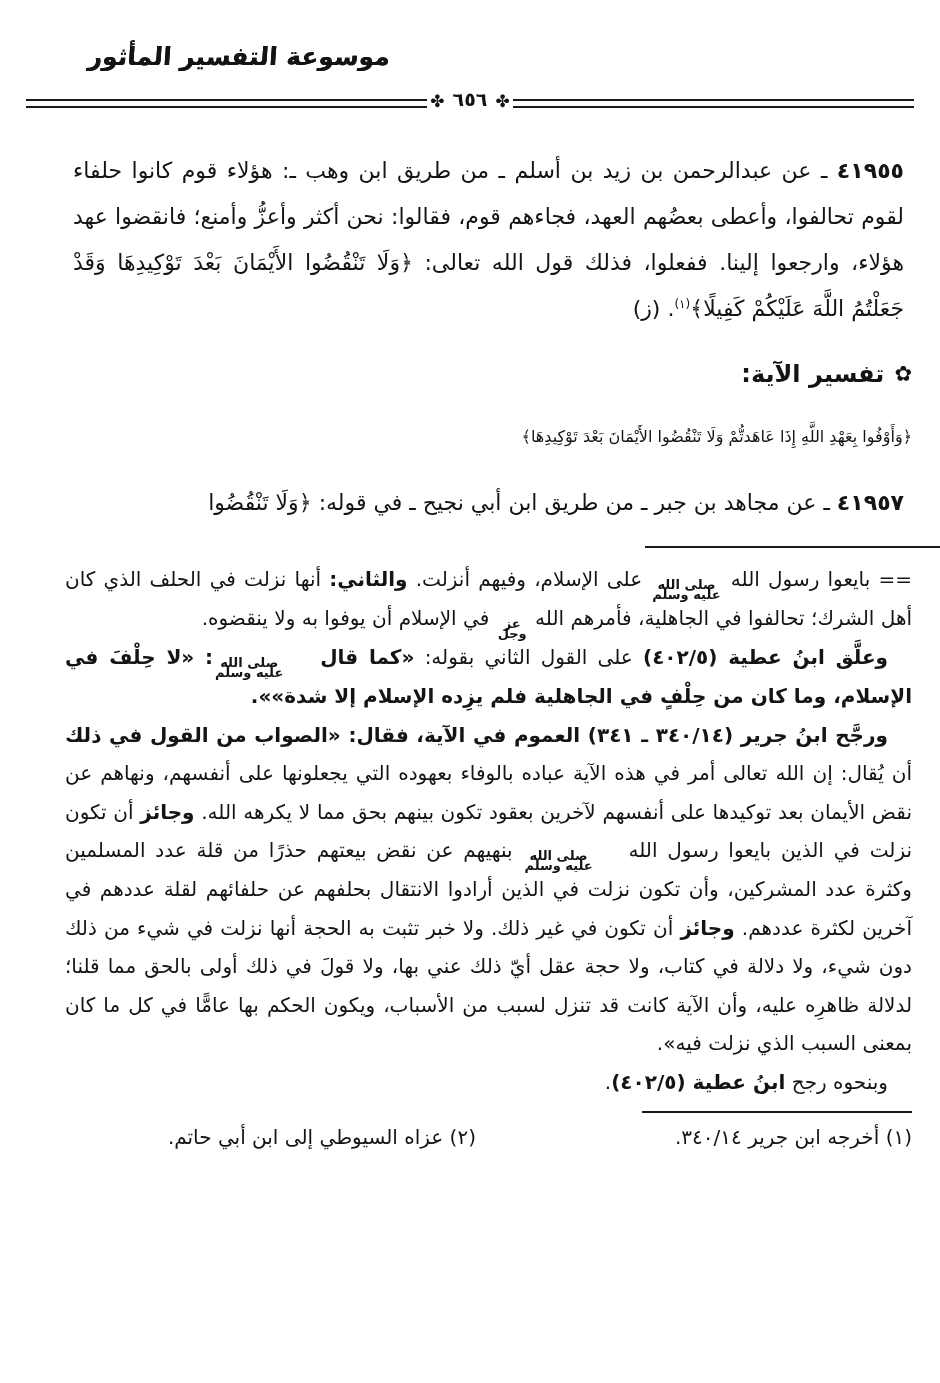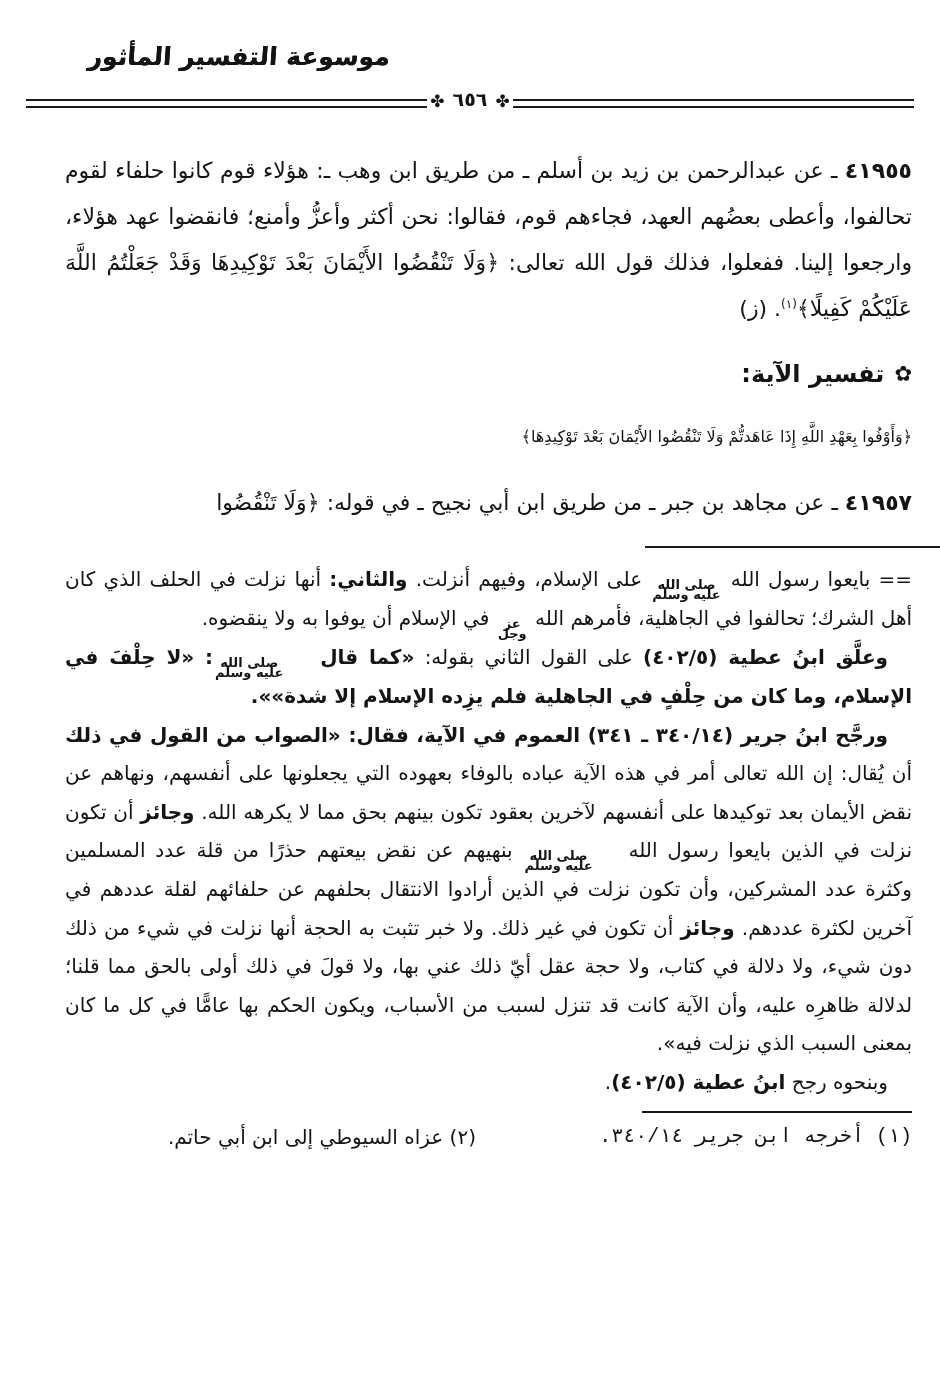--- a/index.html
+++ b/index.html
@@ -20,21 +20,21 @@
   }
   .hdr-rules{
     position:absolute;left:26px;right:26px;top:92px;
     display:flex;align-items:center;
   }
   .rule{flex:1;height:5px;border-top:2px solid #191919;border-bottom:2px solid #191919;}
   .fleuron{font-size:17px;padding:0 3px;transform:translateY(-2px);}
   .page-num{font-size:19px;font-weight:bold;padding:0 5px;transform:translateY(-4px);}
   
   .main{margin:26px 28px 0 65px;}
-  .body-p{font-size:22px;line-height:46px;text-align:justify;margin:0;}
+  .body-p{font-size:22px;line-height:46px;text-align:justify;margin:8px;}
   .p-4956{margin-top:18px;}
   .p-4957{margin-top:4px;}
   .section-h{margin:28px 0 6px;font-size:24px;font-weight:bold;display:flex;align-items:center;gap:10px;}
   .rosette{font-size:21px;font-weight:normal;}
   .verse-center{text-align:right;font-size:16px;margin:26px 0 20px;line-height:46px;}
   .b{font-weight:bold;}
   .q{font-weight:normal;}
   .sup{vertical-align:super;font-size:12px;line-height:0;}
   .stack{
     display:inline-flex;flex-direction:column;align-items:center;
@@ -42,21 +42,21 @@
   }
   
   .fn-sep{width:295px;border-top:2px solid #191919;margin:20px 0 12px;margin-left:auto;margin-right:0;}
   .fn-cont{margin:0 28px 0 65px;font-size:20px;line-height:38.5px;text-align:justify;}
   .fn-cont p{margin:0;}
   .fn-cont .ind{text-indent:24px;}
   .fn-last{text-indent:24px;}
   
   .fn-sep2{width:270px;border-top:2px solid #191919;margin:10px 28px 8px auto;margin-left:auto;}
   .fn-bottom{margin:0 28px 0 65px;display:flex;font-size:20px;line-height:32px;}
-  .fn-col-r{width:436px;font-family:Liberation Mono, monospace;}
+  .fn-col-r{width:436px;}
   .fn-col-l{flex:1;}
 </style>
 </head>
 <body>
 
 <div class="page">
 
   <header class="hdr">
     <div class="hdr-logo">موسوعة التفسير المأثور</div>
     <div class="hdr-rules">

